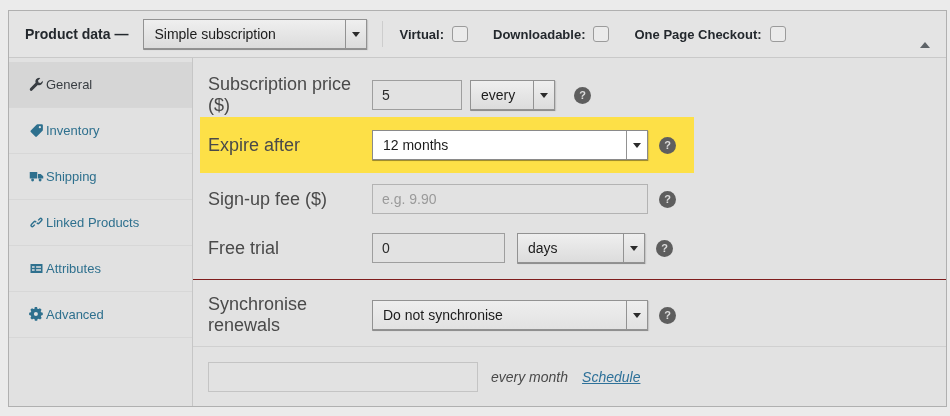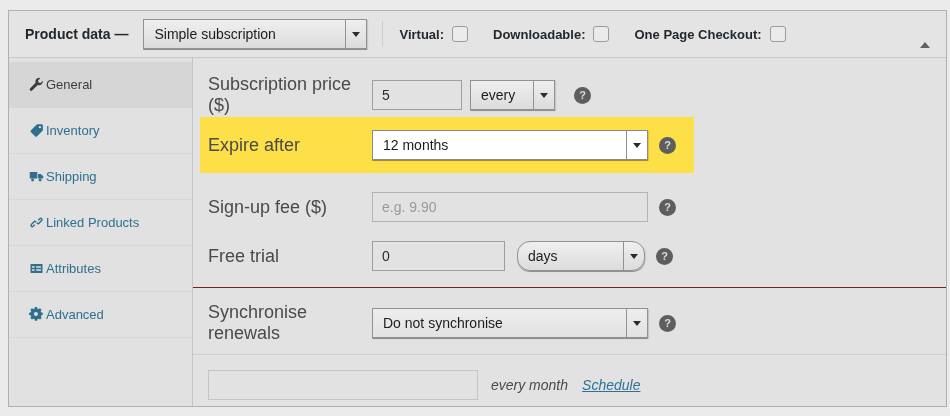--- a/index.html
+++ b/index.html
@@ -53,21 +53,21 @@
   .side-item svg { width:15px; height:15px; fill:currentColor; flex:0 0 15px; }
   .side-item.active { background:#d6d6d6; color:#383d42; }
 
   .main { flex:1; background:#e2e2e2; min-width:0; }
 
   .f-row { display:flex; align-items:center; padding-left:15px; }
   .f-label { flex:0 0 164px; width:164px; font-size:18px; color:#4a4a4a; }
 
   .row-price   { height:59px; padding-top:15px; }
   .row-expire  { height:56px; }
-  .row-signup  { height:52px;margin-top:8px; }
+  .row-signup  { height:52px; }
   .row-trial   { height:54px; padding-bottom:8px; }
   .row-sync    { height:68px; padding-top:4px; border-top:1px solid #7f1d1d; border-bottom:1px solid #d0d0d0; }
   .row-sale    { height:59px; }
 
   .highlight-box {
     margin-left:7px; width:494px; height:56px; background:#fde047;
     display:flex; align-items:center; padding-left:8px;
   }
 
   .txt-input {
@@ -76,21 +76,21 @@
   }
   .txt-input::placeholder { color:#9a9a9a; opacity:1; }
 
   .sub-price-input { width:90px; margin-right:8px; }
   .sel-every { width:85px; margin-right:8px; }
   .sel-month { width:82px; }
   .sel-wide  { width:276px; background:linear-gradient(#eeeeee,#e2e2e2); }
   .in-highlight .mac-select { background:#ffffff; border-color:#8a8a8a; }
   .signup-input { width:276px; border-color:#b3b3b3; }
   .trial-input { width:133px; margin-right:12px; }
-  .sel-days { width:128px;border-radius:13px; }
+  .sel-days { width:128px; }
   .sale-input { width:270px; border-color:#c4c4c4; }
 
   .help-tip {
     width:17px; height:17px; border-radius:50%; background:#5e5e5e; color:#dcdcdc;
     font-size:11px; font-weight:bold; display:flex; align-items:center; justify-content:center;
     margin-left:11px; cursor:pointer; flex:0 0 17px;
   }
 
   .sale-suffix { font-style:italic; font-size:14px; color:#4a4a4a; margin-left:13px; white-space:nowrap; }
   .schedule-link { font-style:italic; font-size:14px; color:#2e7199; text-decoration:underline; margin-left:14px; cursor:pointer; white-space:nowrap; }

